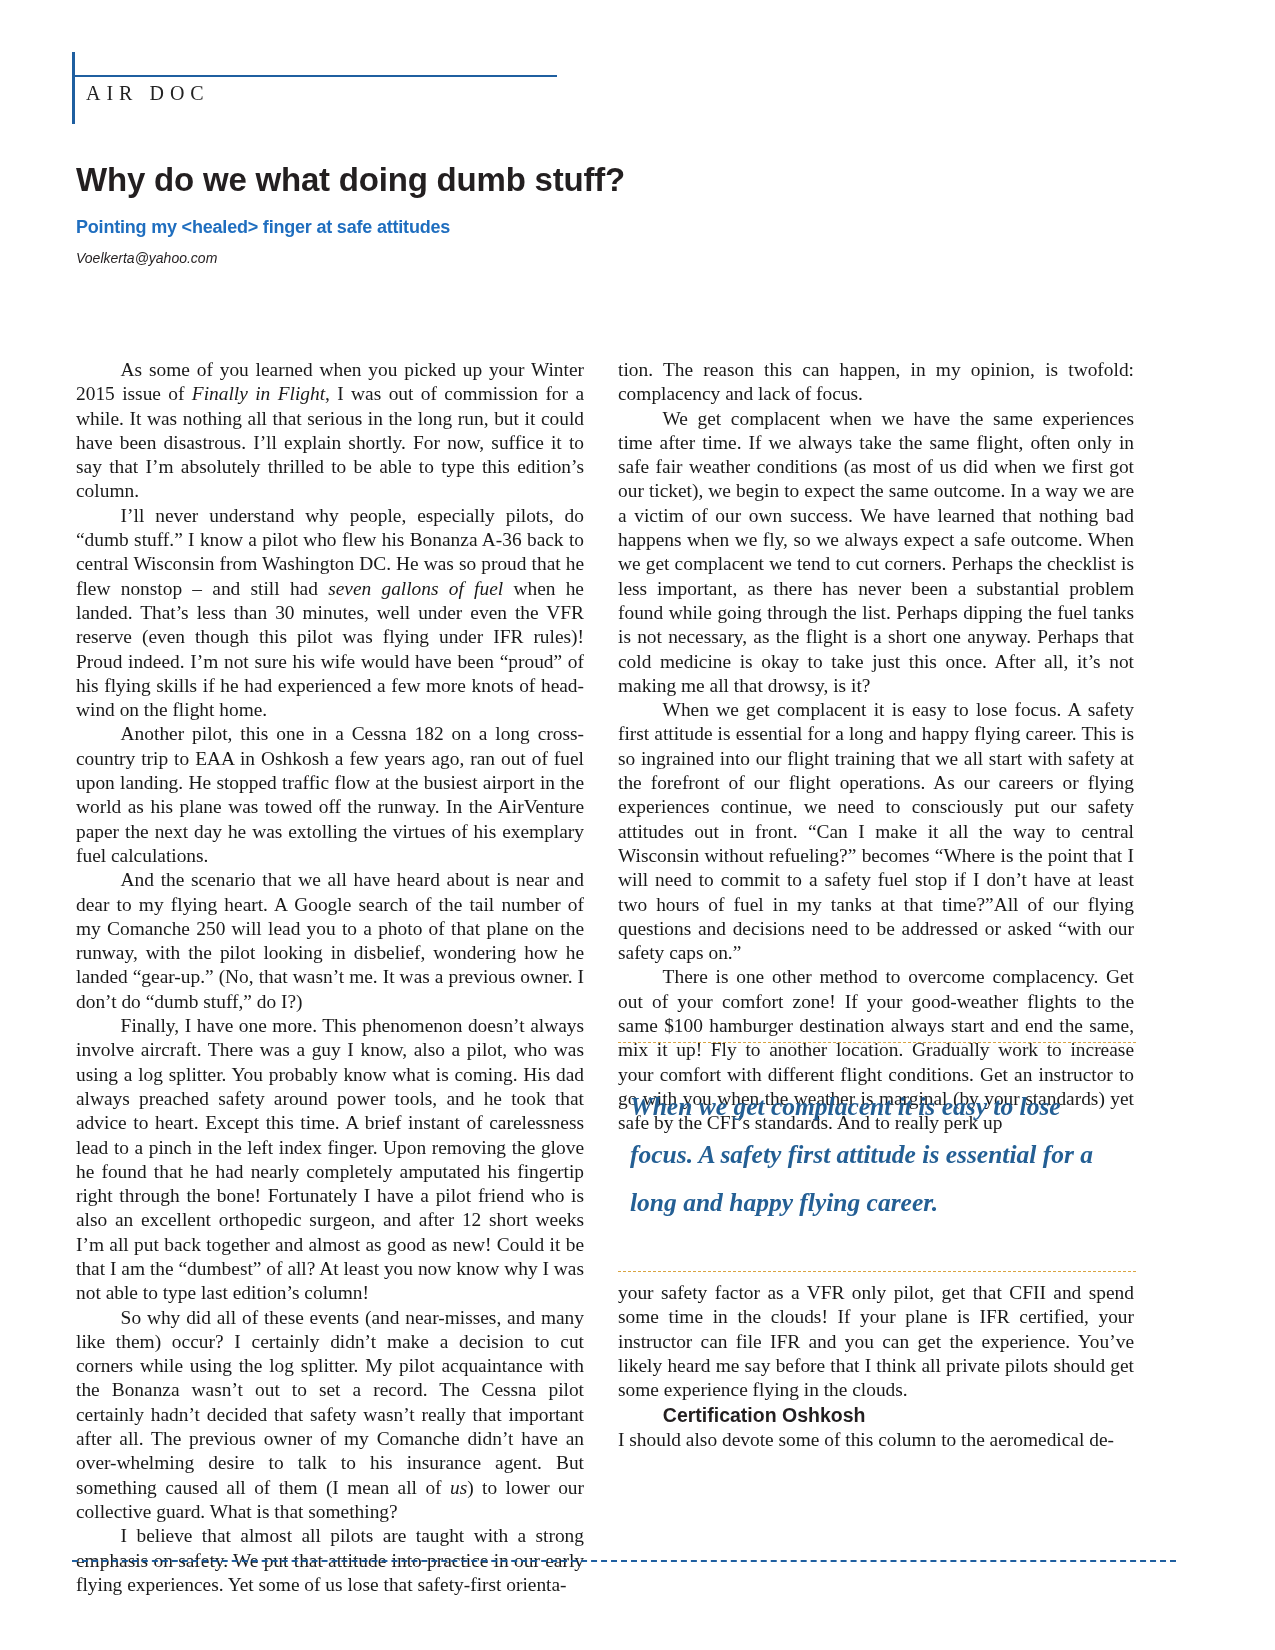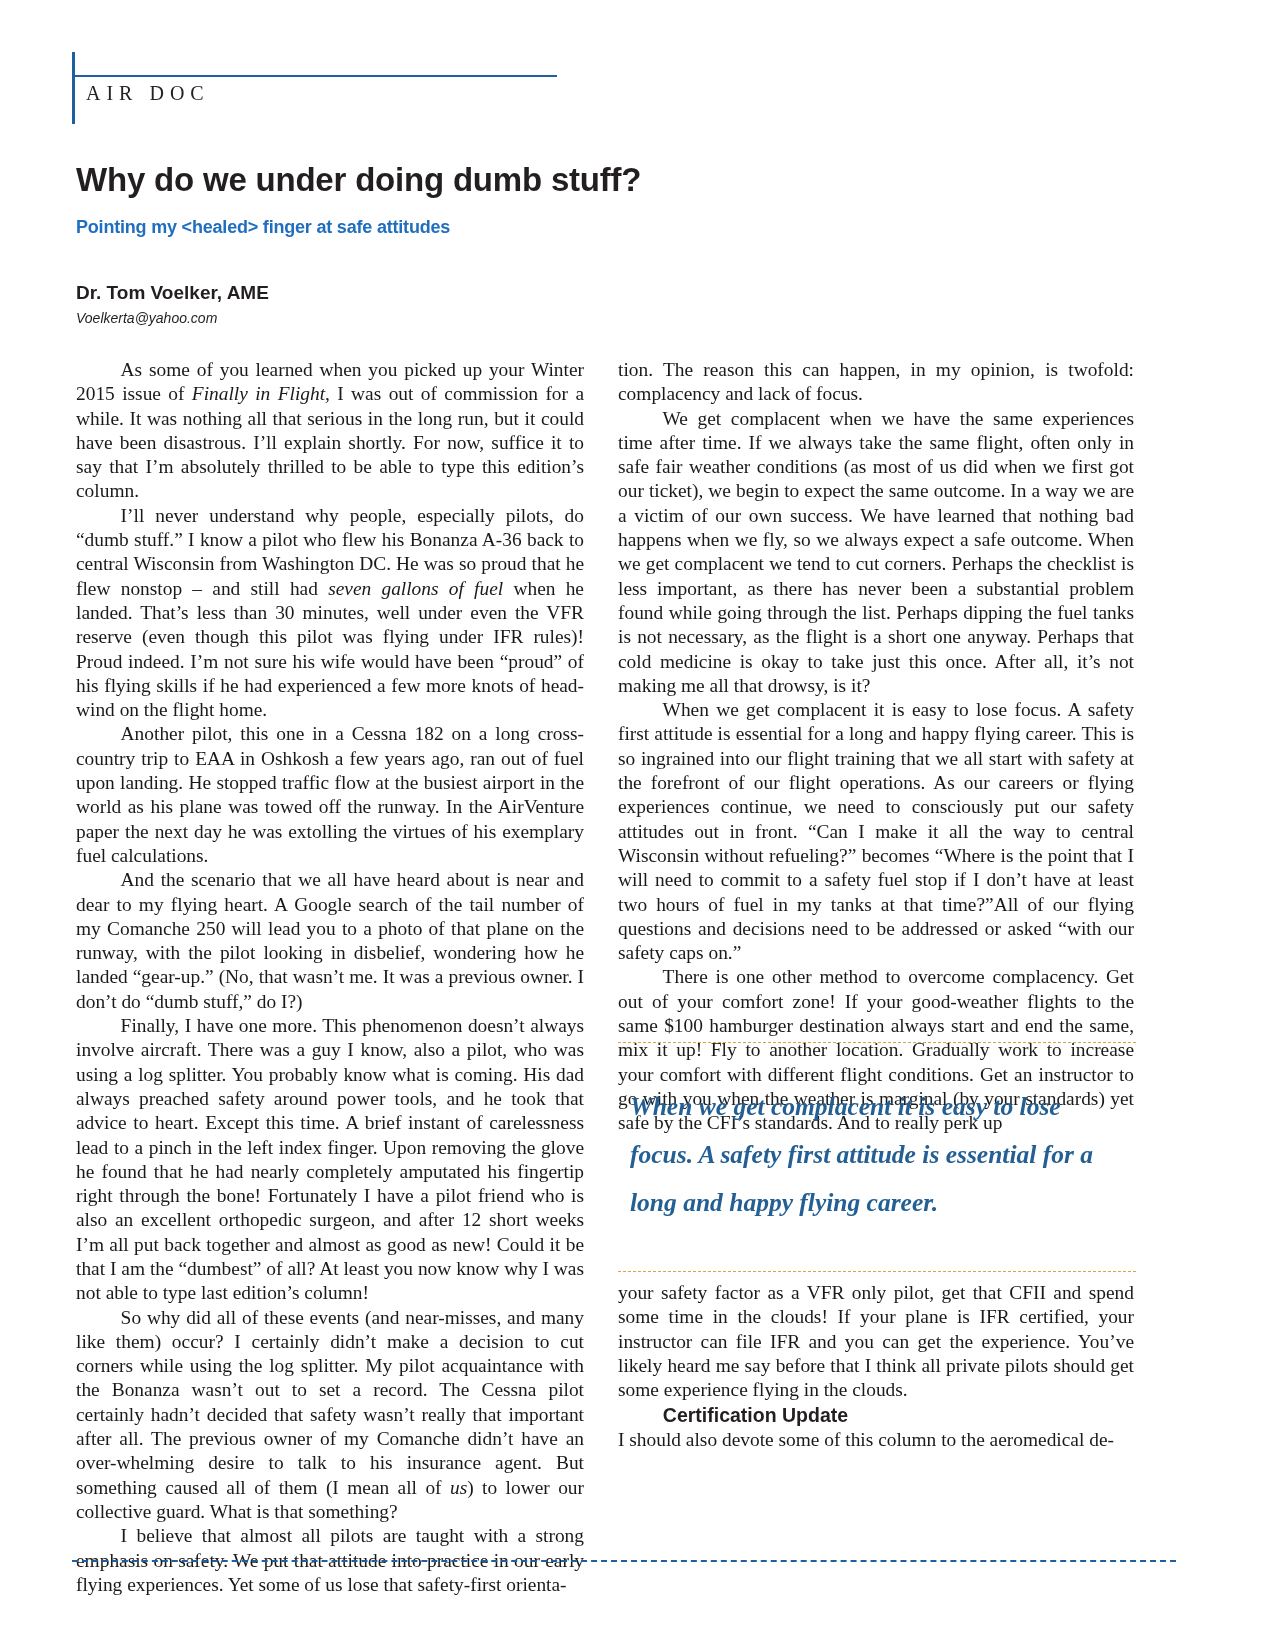--- a/index.html
+++ b/index.html
@@ -202,23 +202,22 @@
 
 <div class="page">
 
   <div class="masthead">
     <div class="vrule"></div>
     <div class="hrule"></div>
     <div class="kicker">AIR DOC</div>
   </div>
 
   <div class="headline-block">
-    <h1 class="headline">Why do we under doing dumb stuff?</h1>
+    <h1 class="headline">Why do we what doing dumb stuff?</h1>
     <h2 class="subhead">Pointing my &lt;healed&gt; finger at safe attitudes</h2>
-    <div class="byline-name">Dr. Tom Voelker, AME</div>
     <div class="byline-email">Voelkerta@yahoo.com</div>
   </div>
 
   <div class="col col-left">
     <p><span>As some of you learned when you picked up your Winter 2015 issue of </span><em>Finally in Flight</em><span>, I was out of commission for a while. It was nothing all that serious in the long run, but it could have been disastrous. I’ll explain shortly. For now, suffice it to say that I’m absolutely thrilled to be able to type this edition’s column.</span></p>
     <p><span>I’ll never understand why people, especially pilots, do “dumb stuff.” I know a pilot who flew his Bonanza A-36 back to central Wisconsin from Washington DC. He was so proud that he flew nonstop – and still had </span><em>seven gallons of fuel</em><span> when he landed. That’s less than 30 minutes, well under even the VFR reserve (even though this pilot was flying under IFR rules)! Proud indeed. I’m not sure his wife would have been “proud” of his flying skills if he had experienced a few more knots of head-wind on the flight home.</span></p>
     <p>Another pilot, this one in a Cessna 182 on a long cross-country trip to EAA in Oshkosh a few years ago, ran out of fuel upon landing. He stopped traffic flow at the busiest airport in the world as his plane was towed off the runway. In the AirVenture paper the next day he was extolling the virtues of his exemplary fuel calculations.</p>
     <p>And the scenario that we all have heard about is near and dear to my flying heart. A Google search of the tail number of my Comanche 250 will lead you to a photo of that plane on the runway, with the pilot looking in disbelief, wondering how he landed “gear-up.” (No, that wasn’t me. It was a previous owner. I don’t do “dumb stuff,” do I?)</p>
     <p>Finally, I have one more. This phenomenon doesn’t always involve aircraft. There was a guy I know, also a pilot, who was using a log splitter. You probably know what is coming. His dad always preached safety around power tools, and he took that advice to heart. Except this time. A brief instant of carelessness lead to a pinch in the left index finger. Upon removing the glove he found that he had nearly completely amputated his fingertip right through the bone! Fortunately I have a pilot friend who is also an excellent orthopedic surgeon, and after 12 short weeks I’m all put back together and almost as good as new! Could it be that I am the “dumbest” of all? At least you now know why I was not able to type last edition’s column!</p>
     <p><span>So why did all of these events (and near-misses, and many like them) occur? I certainly didn’t make a decision to cut corners while using the log splitter. My pilot acquaintance with the Bonanza wasn’t out to set a record. The Cessna pilot certainly hadn’t decided that safety wasn’t really that important after all. The previous owner of my Comanche didn’t have an over-whelming desire to talk to his insurance agent. But something caused all of them (I mean all of </span><em>us</em><span>) to lower our collective guard. What is that something?</span></p>
@@ -233,19 +232,19 @@
   </div>
 
   <div class="pullquote-wrap">
     <div class="dashed-rule"></div>
     <div class="pullquote">When we get complacent it is easy to lose focus. A safety first attitude is essential for a long and happy flying career.</div>
     <div class="dashed-rule pullquote-bottom-rule"></div>
   </div>
 
   <div class="col col-right-bottom">
     <p class="noindent">your safety factor as a VFR only pilot, get that CFII and spend some time in the clouds! If your plane is IFR certified, your instructor can file IFR and you can get the experience. You’ve likely heard me say before that I think all private pilots should get some experience flying in the clouds.</p>
-    <p class="section-heading">Certification Update</p>
+    <p class="section-heading">Certification Oshkosh</p>
     <p class="noindent">I should also devote some of this column to the aeromedical de-</p>
   </div>
 
   <div class="footer-rule"></div>
 
 </div>
 
 </body></html>

